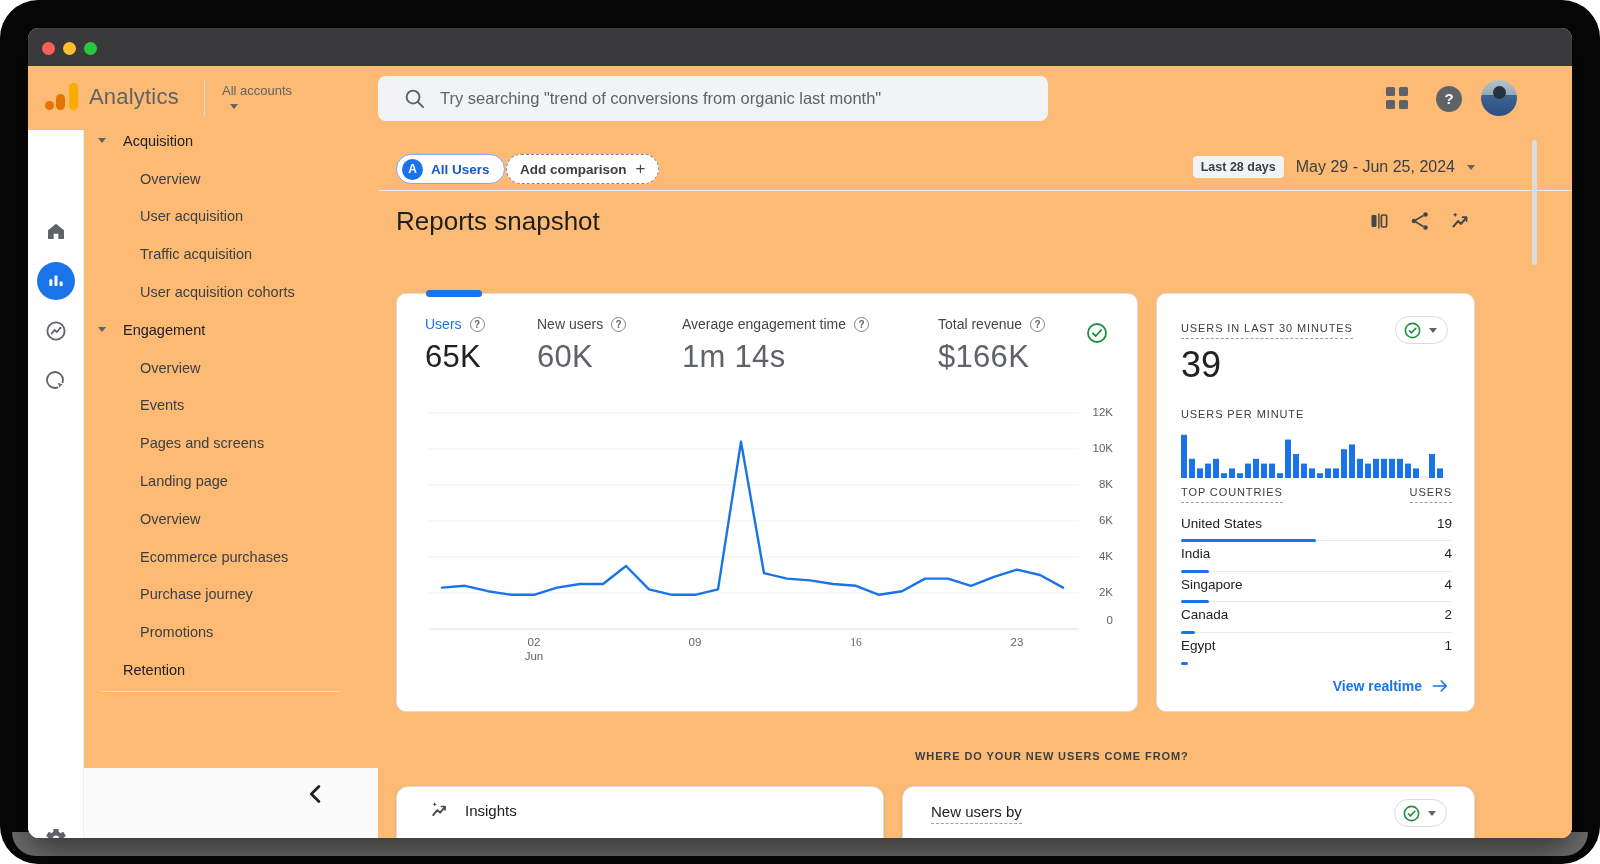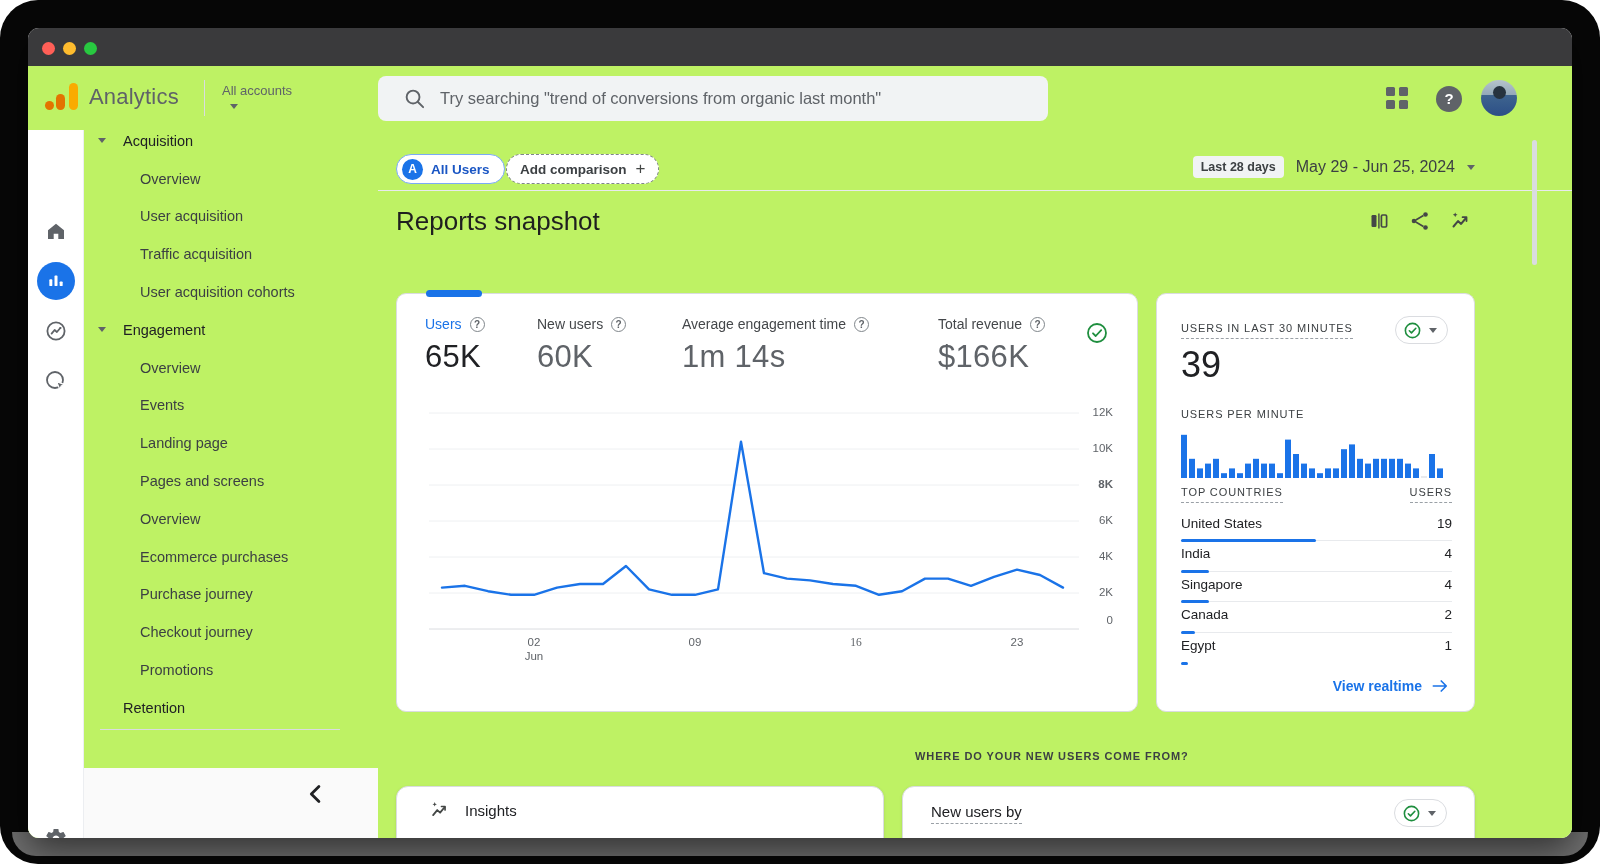--- a/index.html
+++ b/index.html
@@ -11,21 +11,21 @@
   .desktop-band { position:absolute; left:12px; right:12px; bottom:8px; height:24px;
             background:#6f6f6f; border-radius:0 0 26px 26px; }
 
   .window { position:absolute; left:28px; top:28px; width:1544px; height:810px;
             border-radius:11px; overflow:hidden; background:#fff;
             box-shadow:0 12px 34px rgba(0,0,0,.55); }
   .titlebar { height:38px; background:#3a3a3c; position:relative; }
   .tl { position:absolute; top:14px; width:13px; height:13px; border-radius:50%; }
   .tl.red{left:14px;background:#ff5f57} .tl.yellow{left:35px;background:#febc2e} .tl.green{left:56px;background:#28c840}
 
-  .content { position:relative; width:1544px; height:772px; background:#bef264; overflow:hidden; }
+  .content { position:relative; width:1544px; height:772px; background:#fdba74; overflow:hidden; }
 
   
   .ga-logo { position:absolute; left:16px; top:17px; width:36px; height:30px; }
   .ga-logo .bar-tall { position:absolute; right:2px; top:0; width:9px; height:27px; border-radius:4.5px; background:#f9ab00; }
   .ga-logo .bar-mid  { position:absolute; left:12px; top:11px; width:9px; height:16px; border-radius:4.5px 4.5px 4.5px 4.5px; background:#e37400; }
   .ga-logo .dot      { position:absolute; left:1px; top:18px; width:9px; height:9px; border-radius:50%; background:#e37400; }
   .app-name { position:absolute; left:61px; top:18px; font-size:22px; color:#5f6368; letter-spacing:.2px; }
   .tb-divider { position:absolute; left:176px; top:14px; width:1px; height:36px; background:#dadce0; }
   .account-switcher { position:absolute; left:194px; top:15px; width:110px; cursor:pointer; }
   .account-switcher .lbl { font-size:13px; color:#5f6368; }
@@ -228,36 +228,33 @@
             <span class="tri"></span>
             <span class="nav-section-label">Engagement</span>
           </div>
           <div class="nav-row item">
             <span class="nav-item-label">Overview</span>
           </div>
           <div class="nav-row item">
             <span class="nav-item-label">Events</span>
           </div>
           <div class="nav-row item">
+            <span class="nav-item-label">Pages and screens</span>
+          </div>
+          <div class="nav-row item">
             <span class="nav-item-label">Landing page</span>
           </div>
           <div class="nav-row item">
-            <span class="nav-item-label">Pages and screens</span>
-          </div>
-          <div class="nav-row item">
             <span class="nav-item-label">Overview</span>
           </div>
           <div class="nav-row item">
             <span class="nav-item-label">Ecommerce purchases</span>
           </div>
           <div class="nav-row item">
             <span class="nav-item-label">Purchase journey</span>
-          </div>
-          <div class="nav-row item">
-            <span class="nav-item-label">Checkout journey</span>
           </div>
           <div class="nav-row item">
             <span class="nav-item-label">Promotions</span>
           </div>
           <div class="nav-row section">
             <span class="nav-section-label">Retention</span>
           </div>
           <div class="nav-divider"></div>
         </div>
       <div class="nav-footer">
@@ -343,21 +340,21 @@
             <line x1="0" y1="79.0" x2="650" y2="79.0" stroke="#eef0f2" stroke-width="1"></line>
             <line x1="0" y1="115.0" x2="650" y2="115.0" stroke="#eef0f2" stroke-width="1"></line>
             <line x1="0" y1="151.0" x2="650" y2="151.0" stroke="#eef0f2" stroke-width="1"></line>
             <line x1="0" y1="187.0" x2="650" y2="187.0" stroke="#eef0f2" stroke-width="1"></line>
             <line x1="0" y1="223.0" x2="650" y2="223.0" stroke="#dadce0" stroke-width="1"></line>
             <polyline points="13,181.6 36,179.8 59,185.2 82,188.8 105,188.8 128,181.6 151,178.0 174,178.0 197,160.0 220,183.4 243,188.8 266,188.8 289,183.4 312,35.8 335,167.2 358,172.6 381,174.4 404,178.0 427,179.8 450,188.8 473,185.2 496,172.6 519,172.6 542,179.8 565,170.8 588,163.6 611,169.0 634,181.6" fill="none" stroke="#1a73e8" stroke-width="2.4" stroke-linejoin="round" stroke-linecap="round"></polyline>
           </svg>
         <div id="line-labels">
             <div class="ylab" style="left: 690px; top: 112px;">12K</div>
             <div class="ylab" style="left: 690px; top: 148px;">10K</div>
-            <div class="ylab" style="left: 690px; top: 184px; font-weight: bold;">8K</div>
+            <div class="ylab" style="left: 690px; top: 184px;">8K</div>
             <div class="ylab" style="left: 690px; top: 220px;">6K</div>
             <div class="ylab" style="left: 690px; top: 256px;">4K</div>
             <div class="ylab" style="left: 690px; top: 292px;">2K</div>
             <div class="ylab" style="left: 690px; top: 320px;">0</div>
             <div class="xlab" style="left: 115px; top: 341px;">
               <div>02</div>
               <div>Jun</div>
             </div>
             <div class="xlab" style="left: 276px; top: 341px;">
               <div>09</div>

